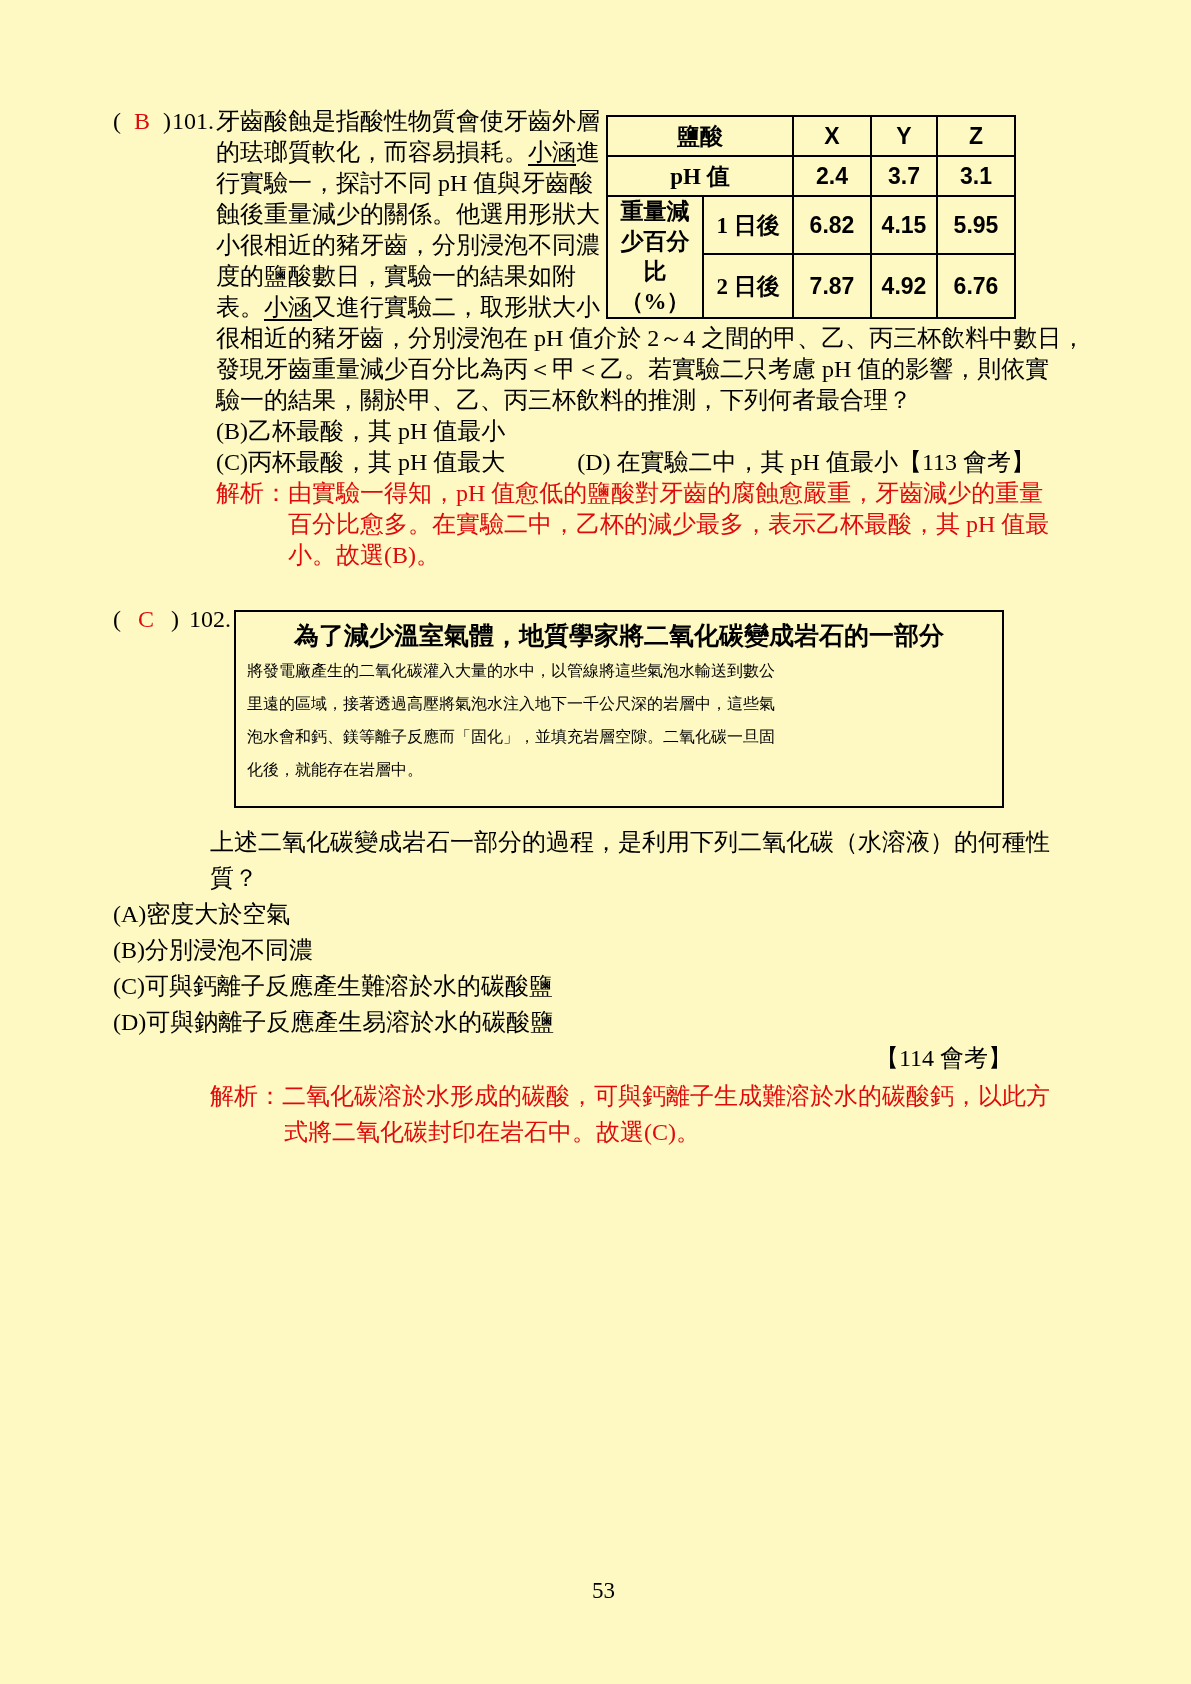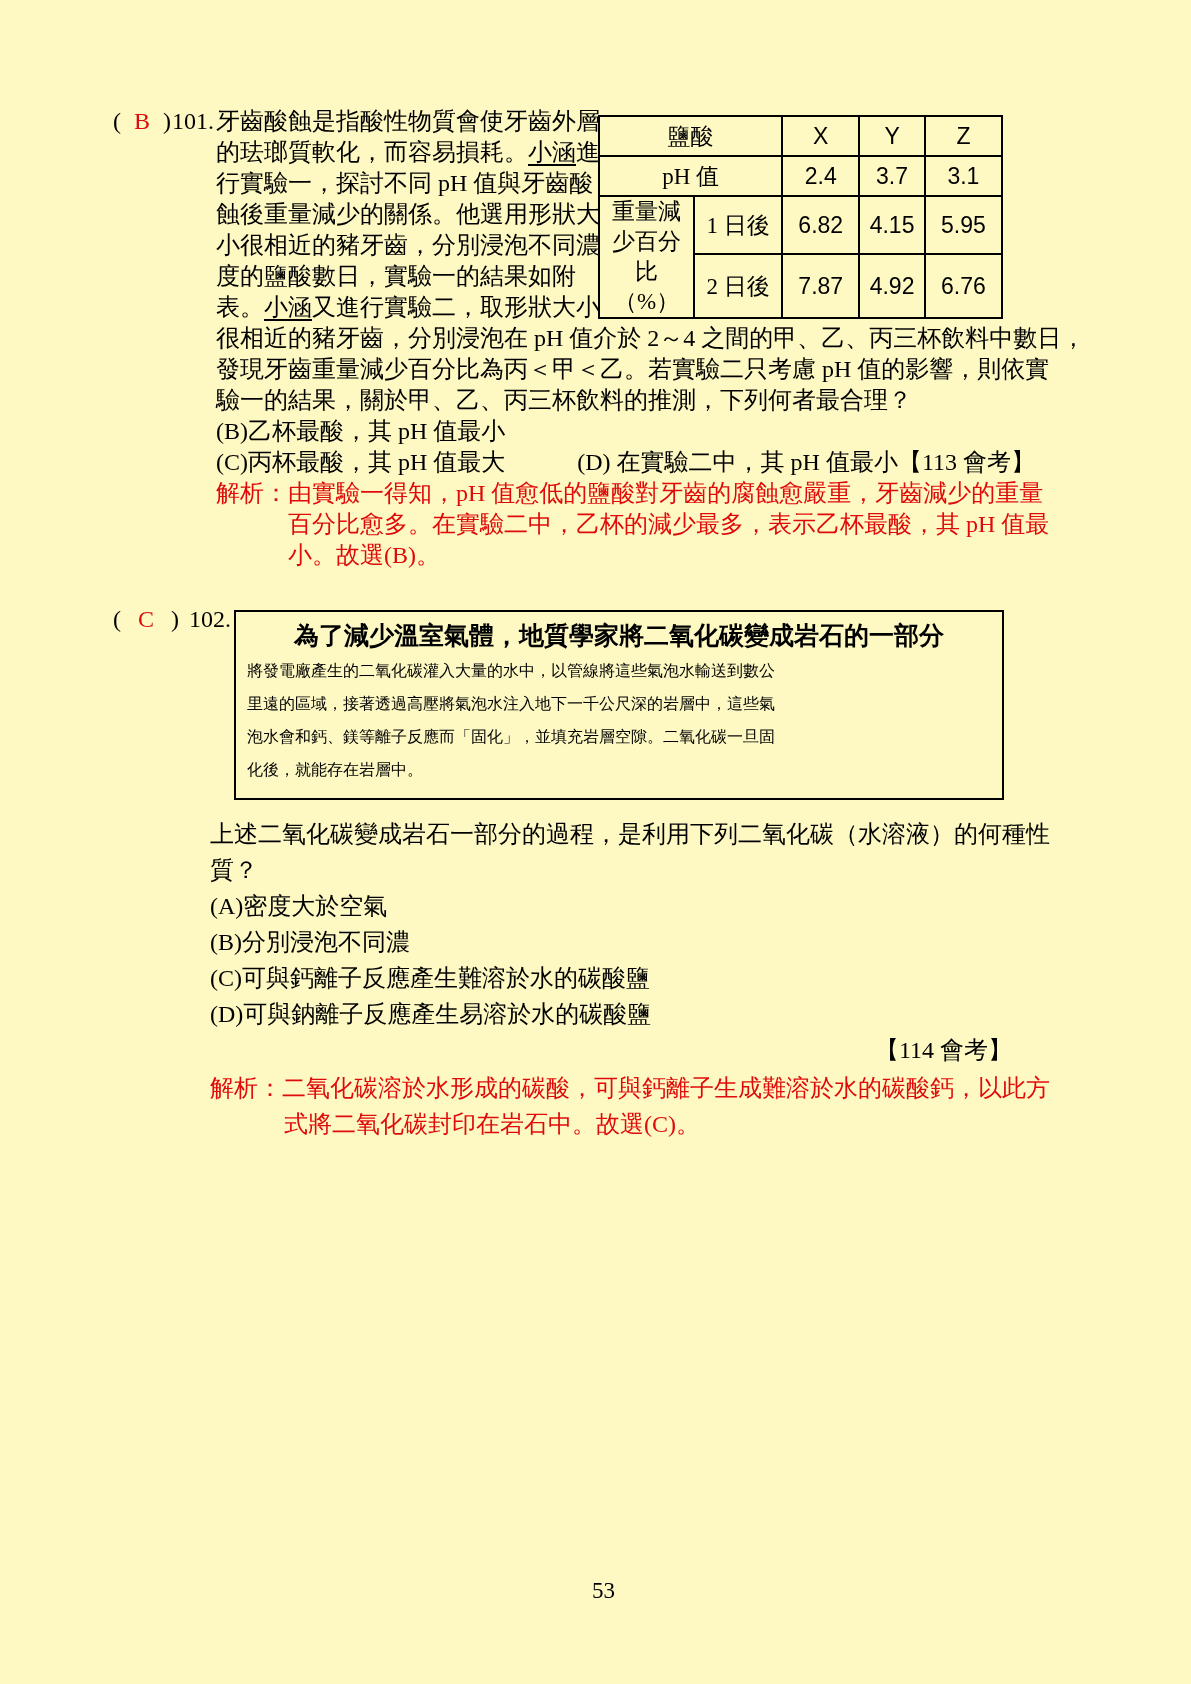--- a/index.html
+++ b/index.html
@@ -27,21 +27,21 @@
   .prefix .open{margin-right:13px;}
   .prefix .ansletter{margin-right:13px;}
   #q101 .prefix .close{margin-right:1px;}
   #q102 .prefix .open{margin-right:17px;}
   #q102 .prefix .ansletter{margin-right:17px;}
   #q102 .prefix .close{margin-right:10px;}
 
   
   .head{display:flex;margin-left:103px;}
   .ncol{width:382px;line-height:31px;white-space:nowrap;}
-  .tblwrap{margin-left:auto;margin-right:32px;padding-top:9px;}
+  .tblwrap{margin-left:auto;margin-right:19px;padding-top:9px;font-weight:bold;}
   table.phtable{border-collapse:collapse;}
   table.phtable td{
     border:2px solid #000;text-align:center;
     font-size:23px;padding:0 3px;
   }
   td.c-label1{width:88px;}
   td.c-label2{width:82px;}
   td.c-x{width:70px;}
   td.c-y{width:58px;}
   td.c-z{width:70px;}
@@ -59,30 +59,30 @@
   .oc2{flex:1;}
 
   .ana{margin-left:103px;line-height:31px;color:#df0b0b;white-space:nowrap;}
   .ana .indent{padding-left:72px;}
 
   
   .passagebox{
     margin-left:121px;margin-top:6px;
     width:744px;
     border:2px solid #000;
-    padding:6px 11px 12px 11px;
+    padding:6px 11px 20px 11px;
   }
   .passagebox .ptitle{
     text-align:center;font-weight:bold;
     font-size:25px;line-height:36px;white-space:nowrap;
   }
   .passagebox .pline{font-size:16px;line-height:33px;white-space:nowrap;}
 
   .q2lines{margin-left:97px;margin-top:16px;line-height:36px;white-space:nowrap;}
-  .q2opts{margin-left:97px;line-height:36px;white-space:nowrap;}
+  .q2opts{line-height:36px;white-space:nowrap;}
   .tagline{text-align:right;padding-right:23px;line-height:36px;}
   .ana2{margin-left:97px;margin-top:2px;line-height:36px;color:#df0b0b;white-space:nowrap;}
   .ana2 .indent{padding-left:74px;}
 
   .pagenum{
     position:absolute;left:0;top:1578px;width:1191px;
     text-align:center;font-size:23px;margin-left:8px;
   }
 </style>
 </head>

